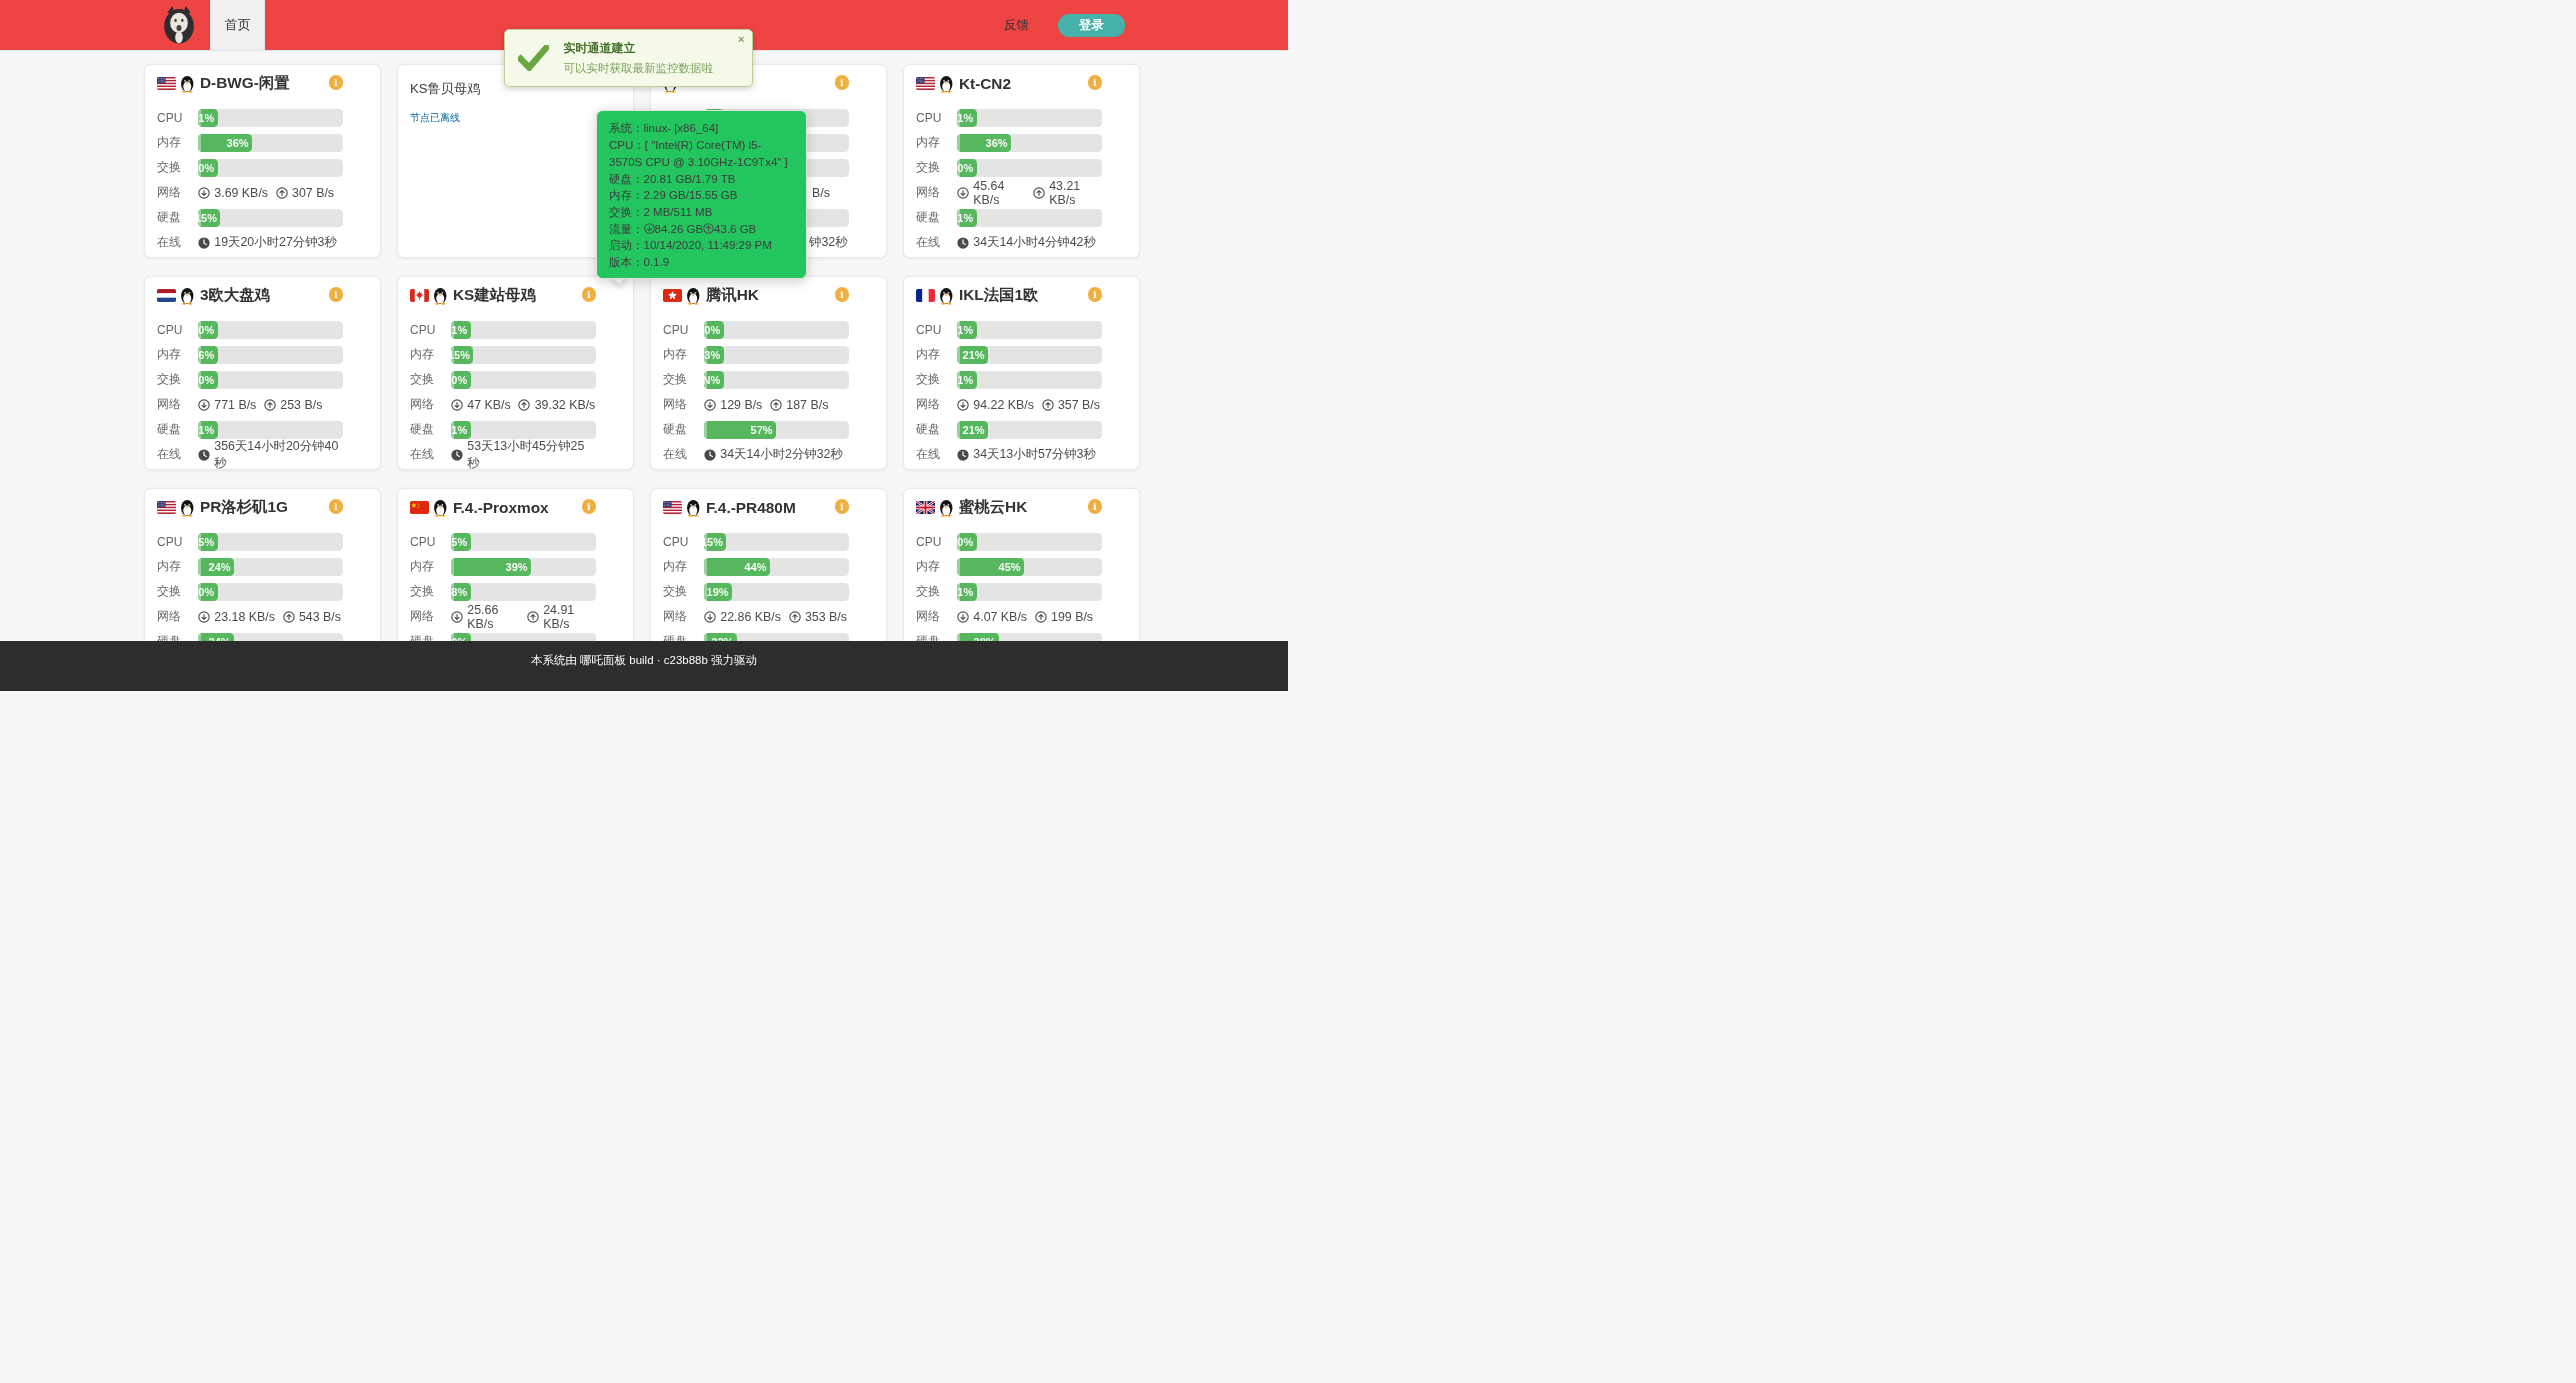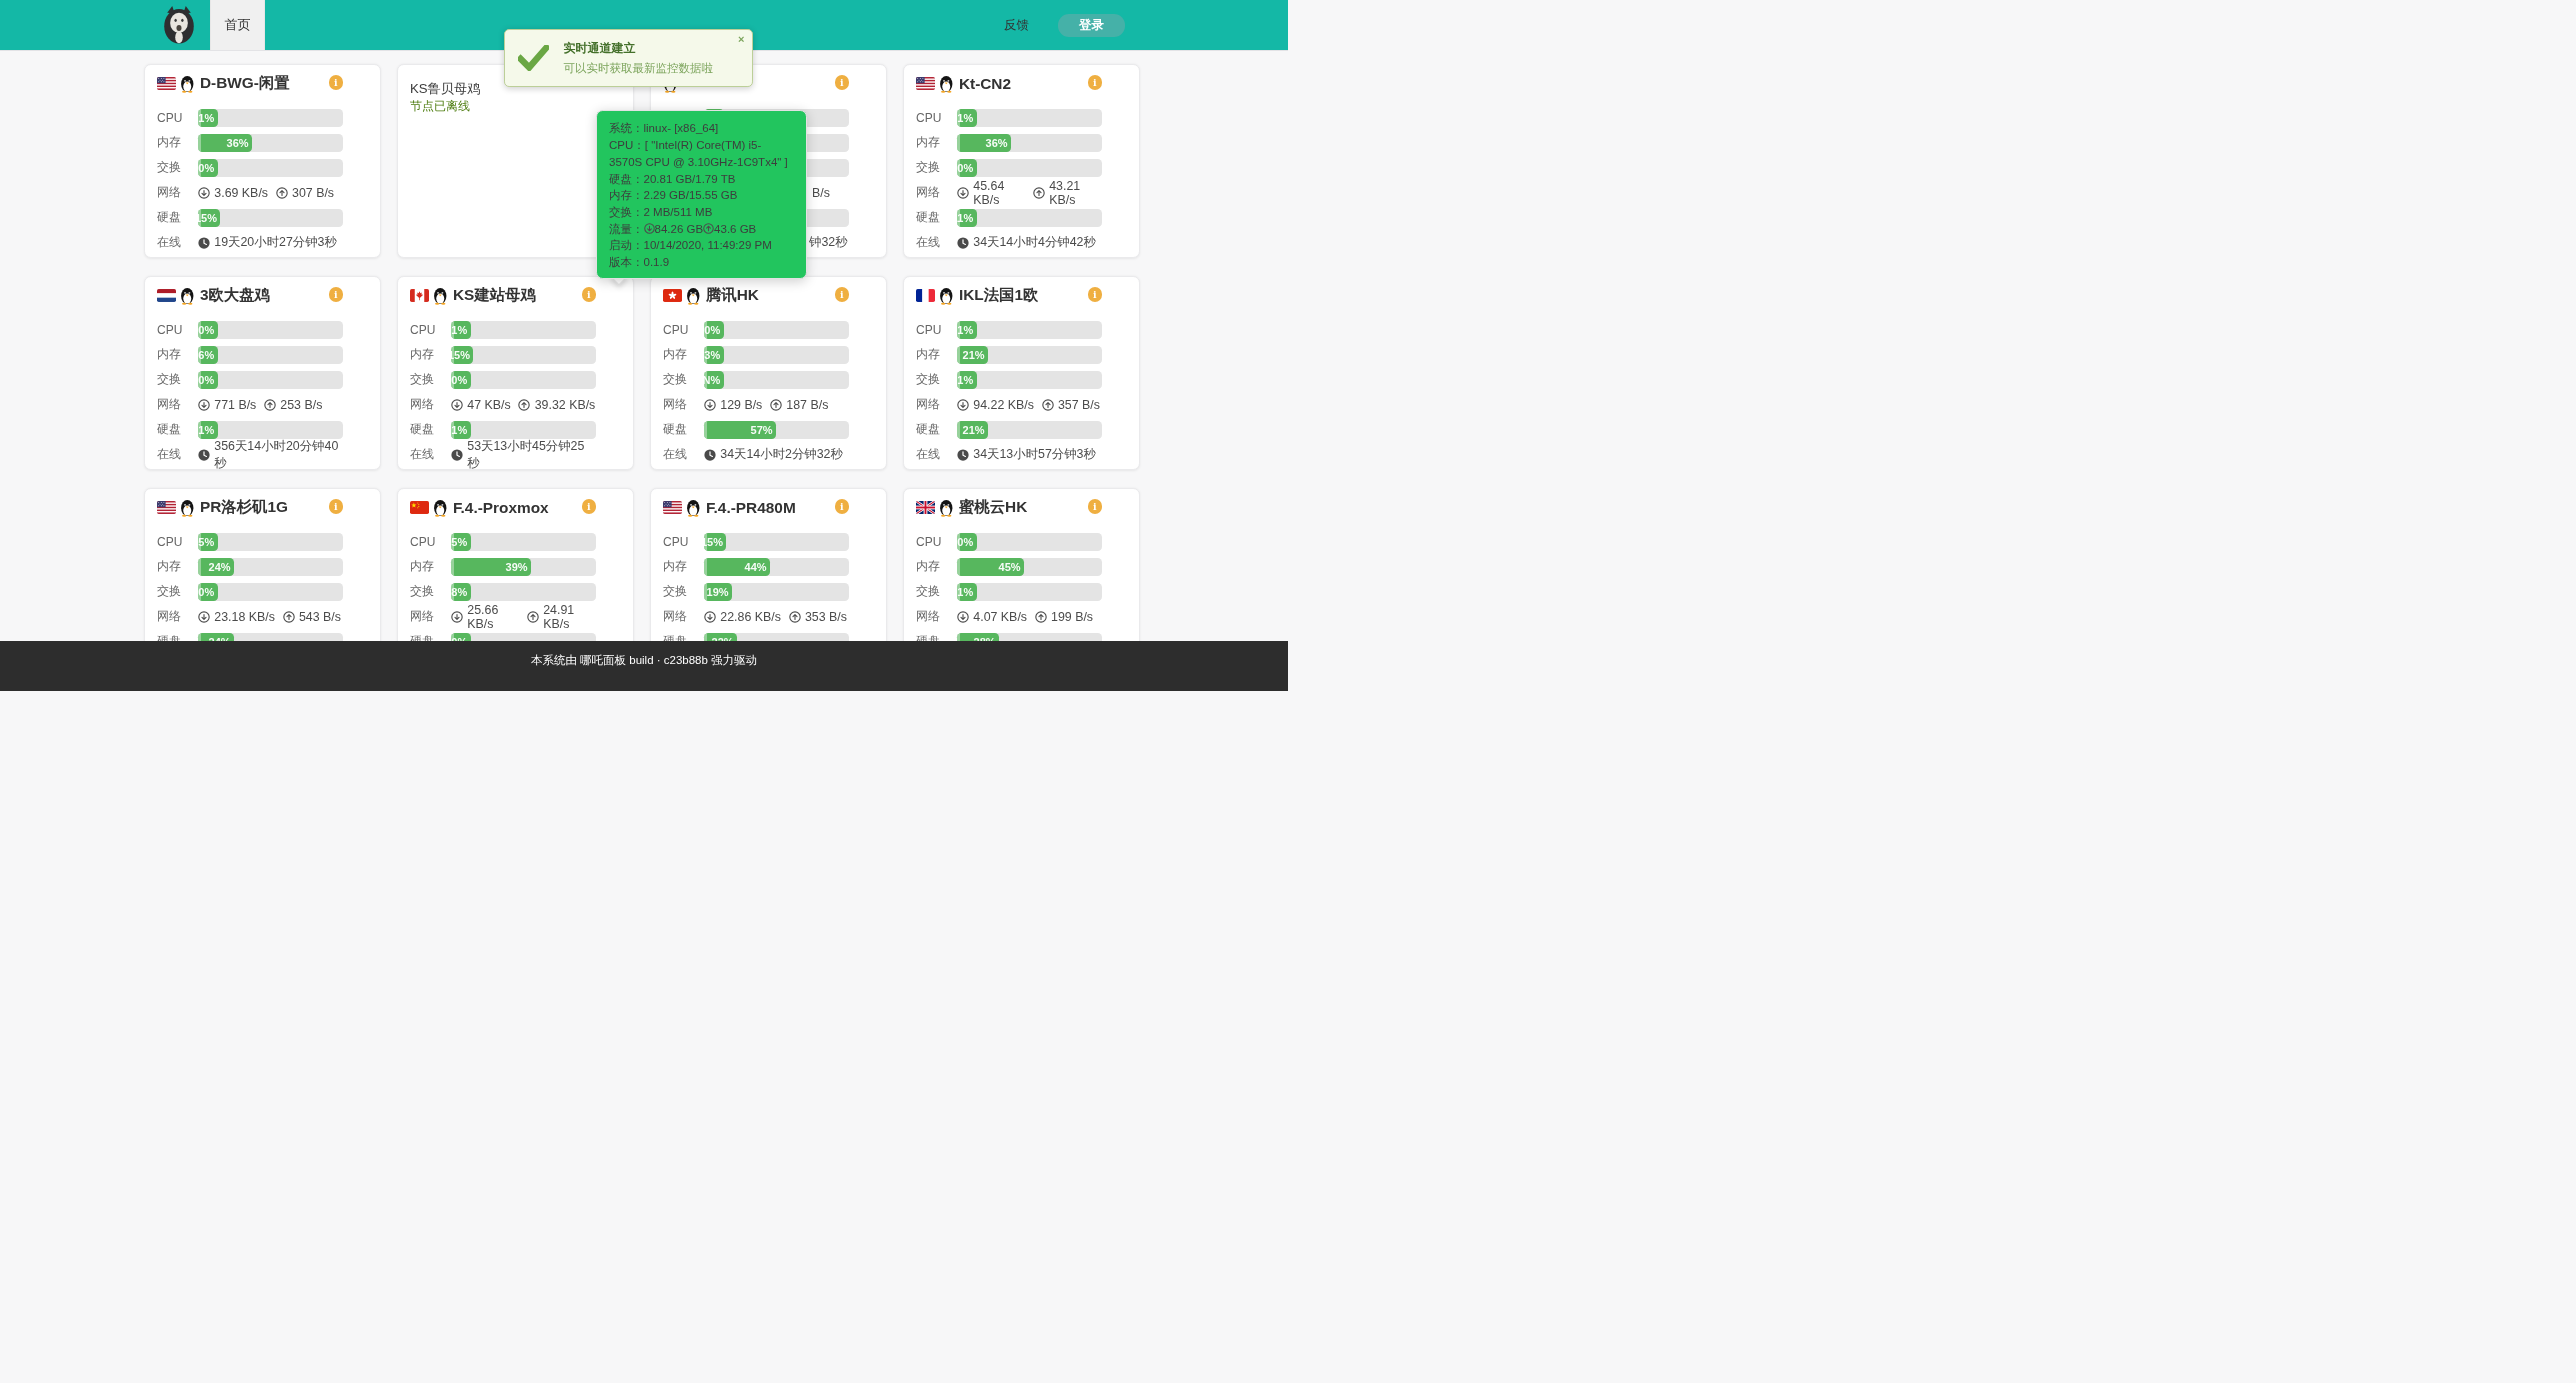--- a/index.html
+++ b/index.html
@@ -3,21 +3,21 @@
 <meta charset="utf-8">
 <style>
   html,body{margin:0;padding:0}
   body{
     width:1288px;height:692px;overflow:hidden;position:relative;
     background:#f7f7f8;
     font-family:"Liberation Sans","DejaVu Sans",sans-serif;
     -webkit-font-smoothing:antialiased;
   }
   
-  .header{position:absolute;left:0;top:0;right:0;height:50px;background:#14b8a6;
+  .header{position:absolute;left:0;top:0;right:0;height:50px;background:#ef4444;
     border-bottom:0.9px solid #e3e3e6;z-index:20}
   .logo{position:absolute;left:161px;top:6px;width:36px;height:38px;cursor:pointer}
   .tab{position:absolute;left:210px;top:0;width:53px;height:50px;background:#f0f0f0;
     border-left:0.9px solid #e7e7e7;border-right:0.9px solid #e7e7e7;
     display:flex;align-items:center;justify-content:center;font-size:13px;color:#333;cursor:pointer}
   .feedback{position:absolute;left:1004px;top:0;height:50px;display:flex;align-items:center;
     font-size:12.4px;color:#333;cursor:pointer}
   .login{position:absolute;left:1058px;top:13.7px;width:67px;height:23px;background:#45b1a8;
     border:none;border-radius:11px;color:#fff;font-size:12.4px;font-weight:bold;
     display:flex;align-items:center;justify-content:center;cursor:pointer;
@@ -42,21 +42,21 @@
   .strip{position:absolute;left:0;top:0;bottom:0;width:3px;background:rgba(255,255,255,.38)}
   .pct{position:absolute;right:3.4px;top:50%;transform:translateY(-50%);
     font-size:11px;font-weight:bold;color:rgba(255,255,255,.95);white-space:nowrap}
   .valrow{display:flex;align-items:center;font-size:12.4px;color:#4b4b4b}
   .valrow .cicon{display:flex;margin-right:4.3px}
   .valrow .gap{width:7.7px}
   .frag{font-size:12.4px;color:#4b4b4b;white-space:nowrap}
   .frag-net{margin-left:108px}
   .frag-up{margin-left:105px}
   .offline-title{font-size:13.2px;color:#3d3d3d;margin-top:6.8px}
-  .offline-status{font-size:12px;color:#4d7c0f;}
+  .offline-status{font-size:10px;color:#0369a1;margin-top:13px}
   
   .toast{position:absolute;left:504px;top:29px;width:249px;height:58px;box-sizing:border-box;
     background:#f5f9ea;border:0.9px solid #bccf98;border-radius:5.1px;
     box-shadow:0 1.7px 6.8px rgba(0,0,0,.18);z-index:50;display:flex;align-items:center}
   .toast-check{margin:0 14.5px 0 13px;flex:none;display:flex}
   .toast-title{font-size:12px;font-weight:bold;color:#44702b;margin-bottom:3.4px}
   .toast-msg{font-size:11.5px;color:#7ca45c;white-space:nowrap}
   .toast-close{position:absolute;top:4.3px;right:7.7px;font-size:11px;font-weight:bold;
     color:#7ca45c;cursor:pointer;line-height:11px}
   

